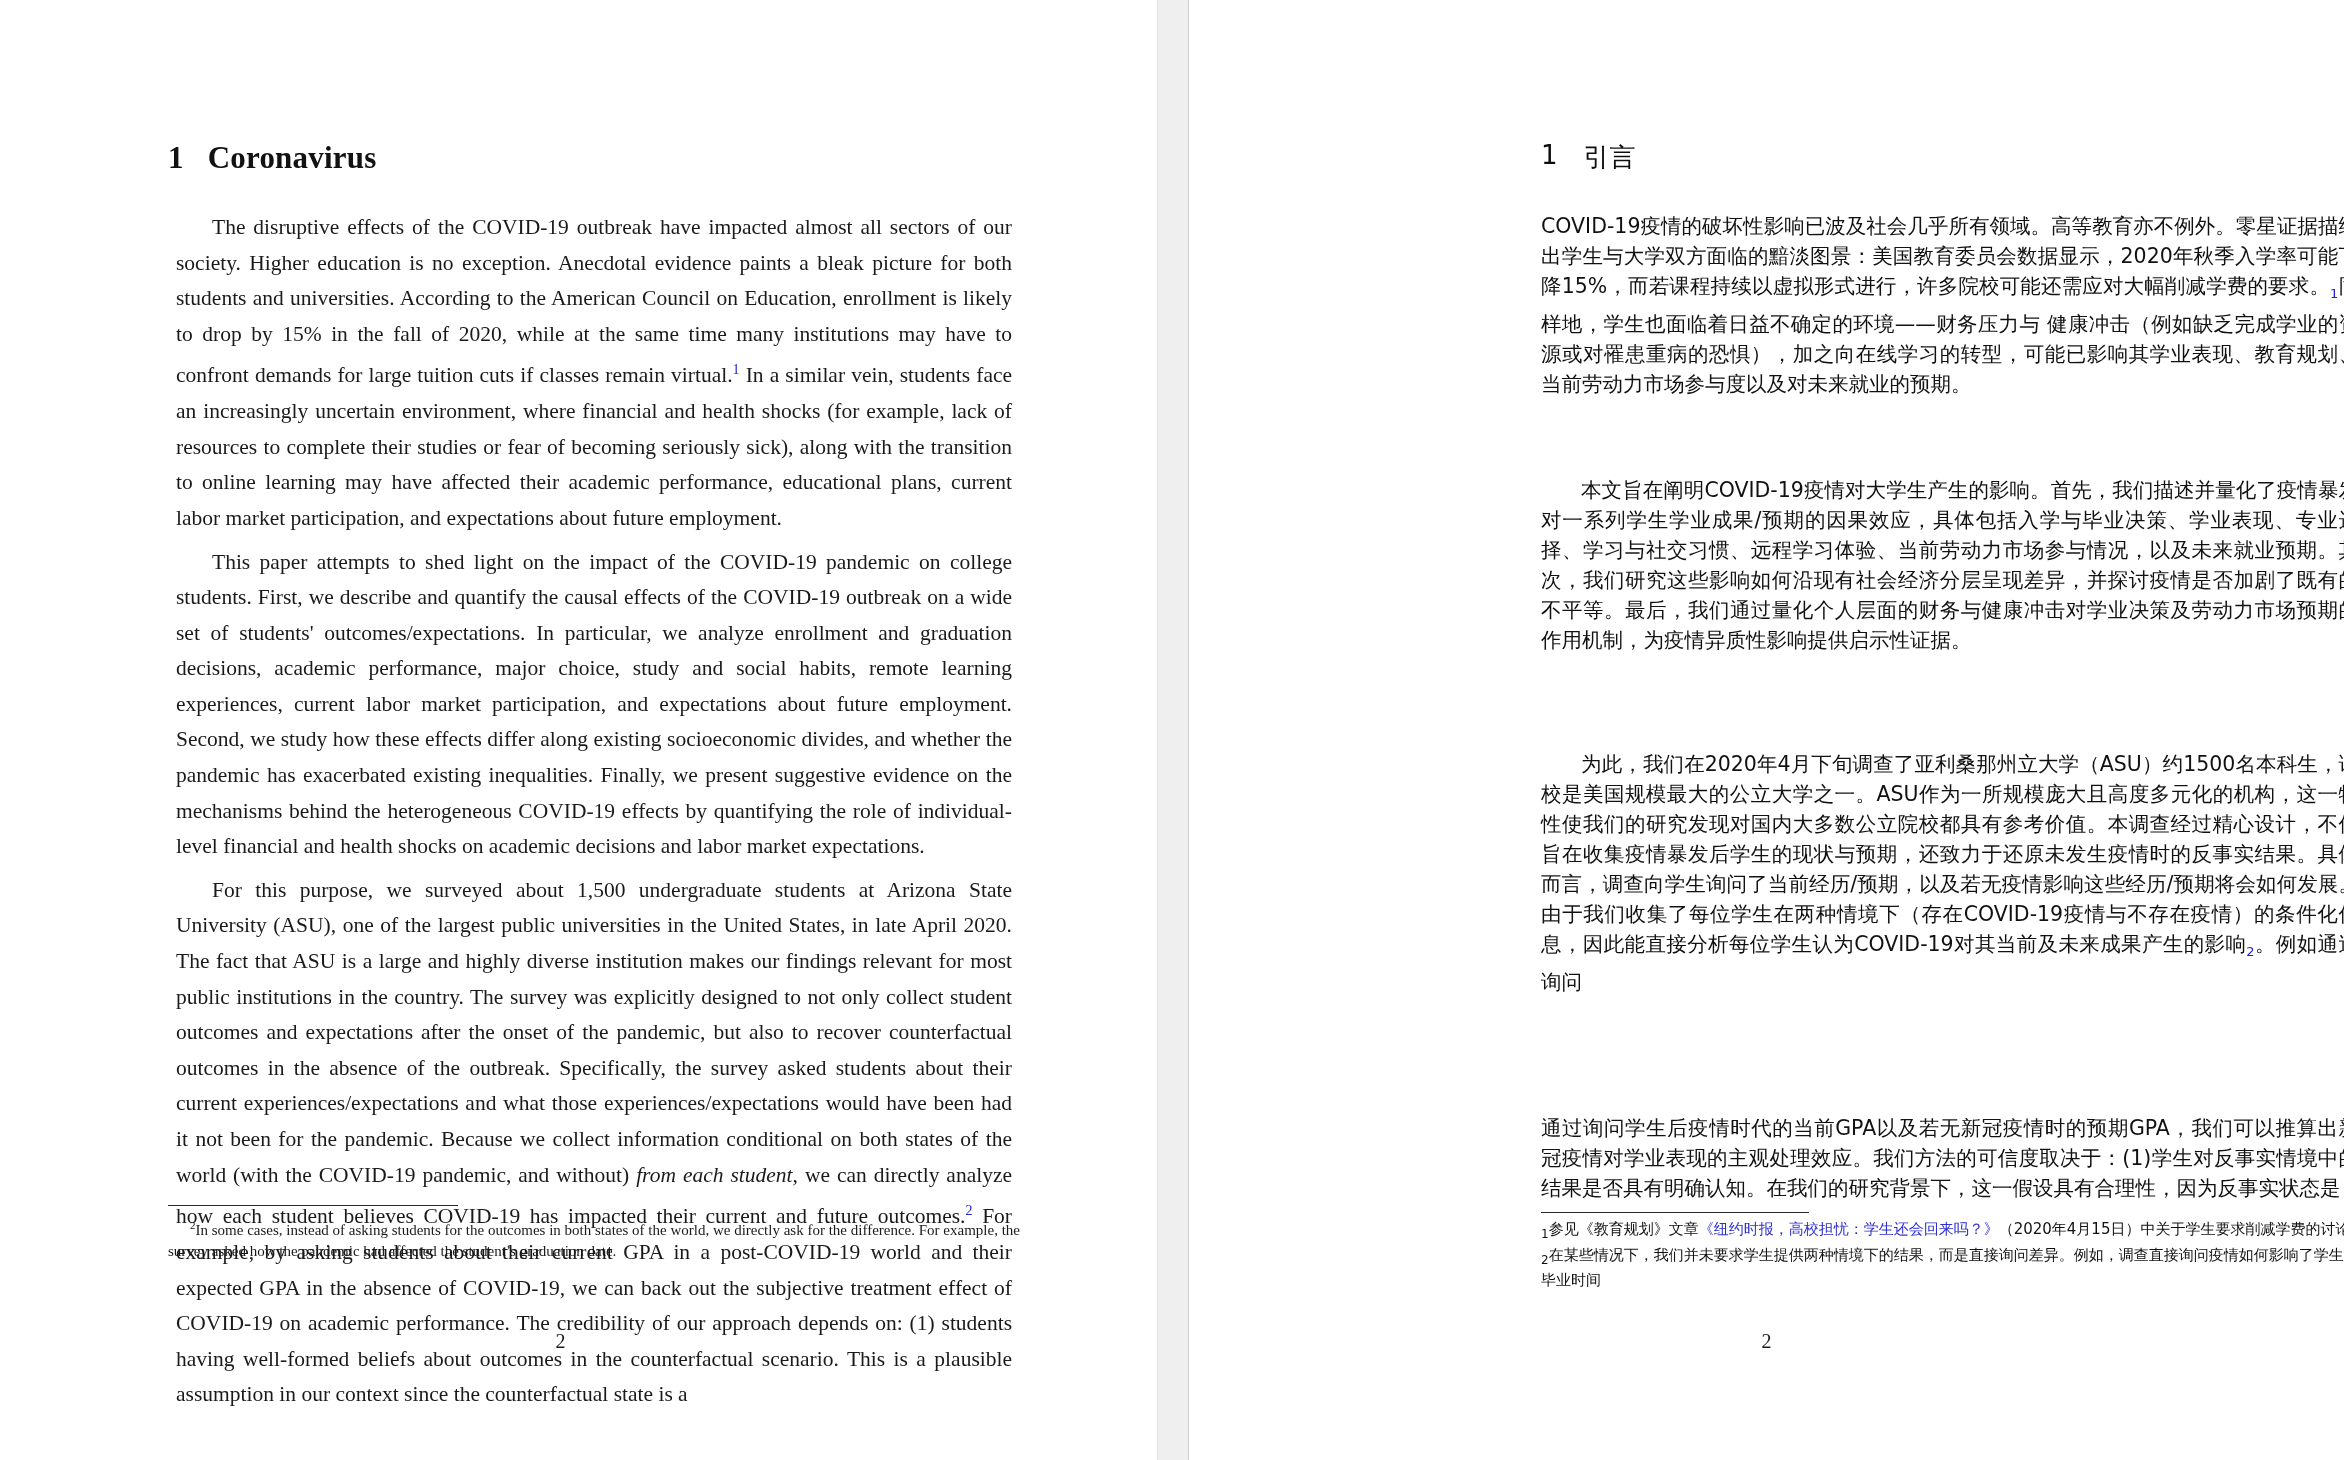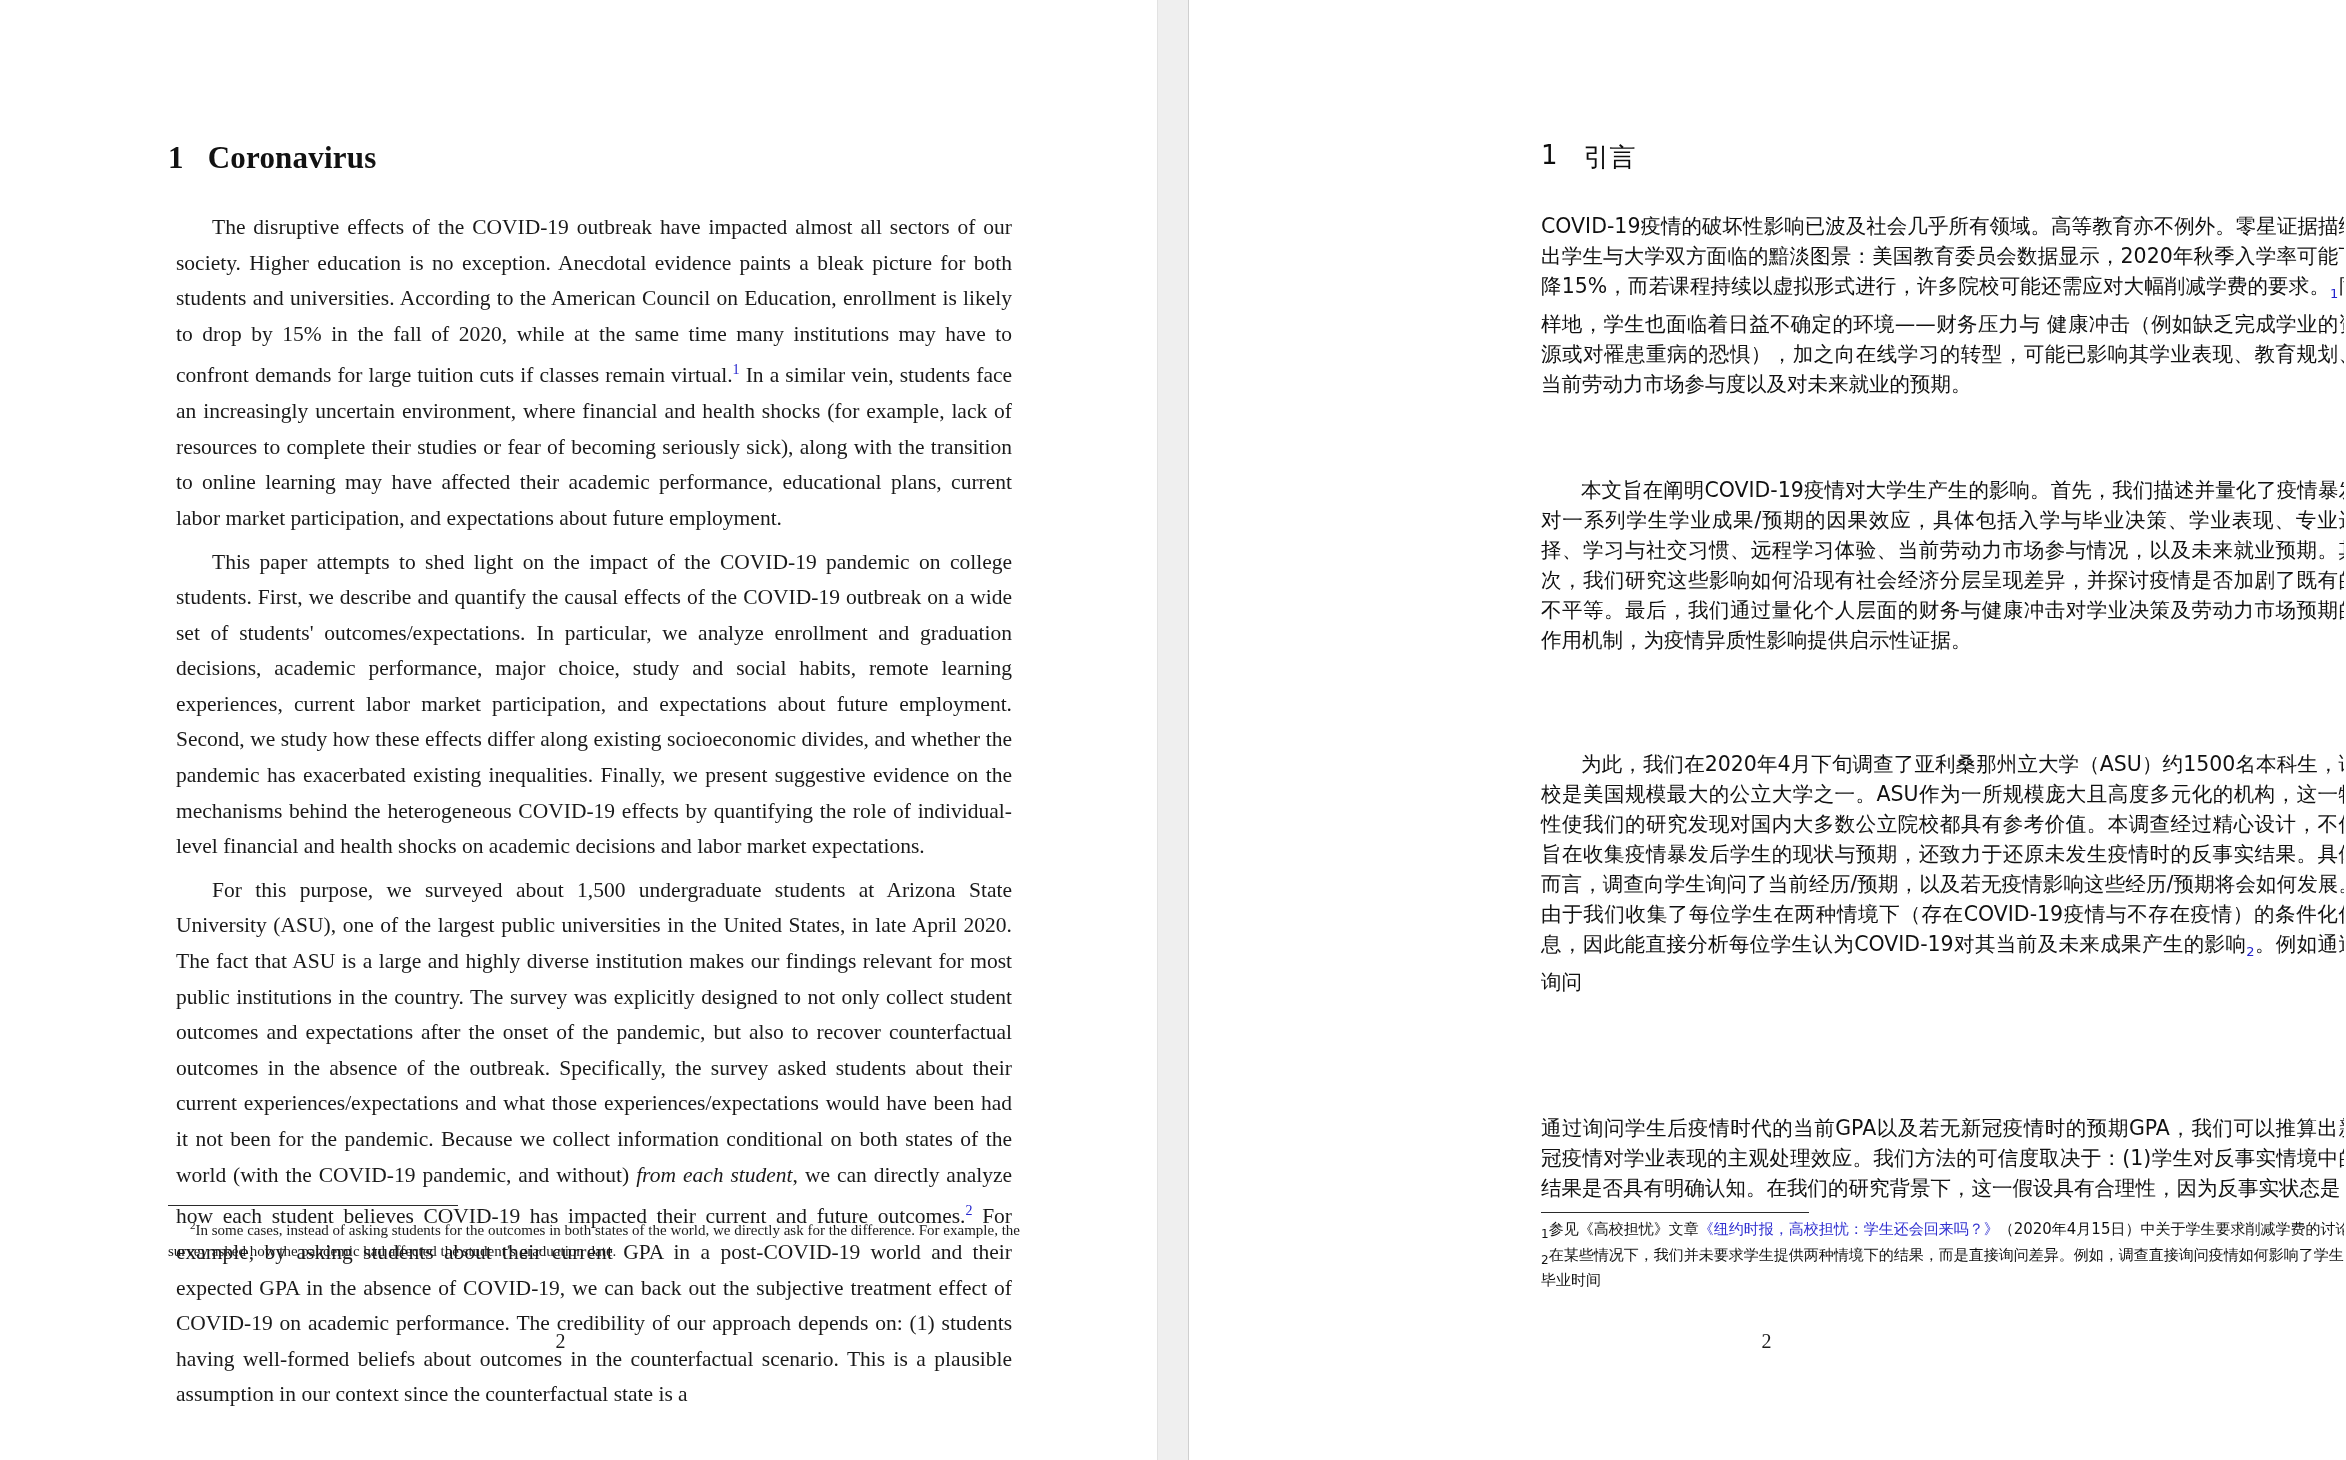--- a/index.html
+++ b/index.html
@@ -249,21 +249,21 @@
 
         <div class="zh-gap-3"></div>
 
         <p class="zh-p">通过询问学生后疫情时代的当前GPA以及若无新冠疫情时的预期GPA，我们可以推算出新冠疫情对学业表现的主观处理效应。我们方法的可信度取决于：(1)学生对反事实情境中的结果是否具有明确认知。在我们的研究背景下，这一假设具有合理性，因为反事实状态是</p>
 
       </div>
 
       <div class="zh-foot">
         <div class="rule"></div>
 
-        <p class="zh-fn-line"><span class="mk">1</span><span>参见《高校担忧》文章</span><span class="lnk">《纽约时报，高校担忧：学生还会回来吗？》</span><span>（2020年4月15日）中关于学生要求削减学费的讨论</span></p>
+        <p class="zh-fn-line"><span class="mk">1</span><span>参见《教育规划》文章</span><span class="lnk">《纽约时报，高校担忧：学生还会回来吗？》</span><span>（2020年4月15日）中关于学生要求削减学费的讨论</span></p>
 
         <p class="zh-fn-line"><span class="mk">2</span><span>在某些情况下，我们并未要求学生提供两种情境下的结果，而是直接询问差异。例如，调查直接询问疫情如何影响了学生的毕业时间</span></p>
       </div>
 
       <div class="pagenum">2</div>
 
     </div>
   </div>
 
 </div>

